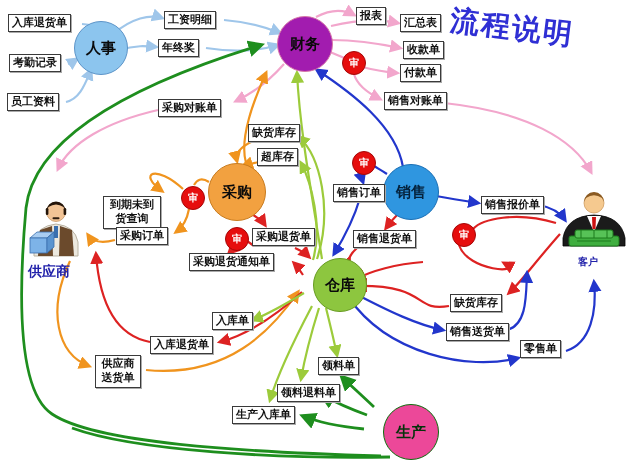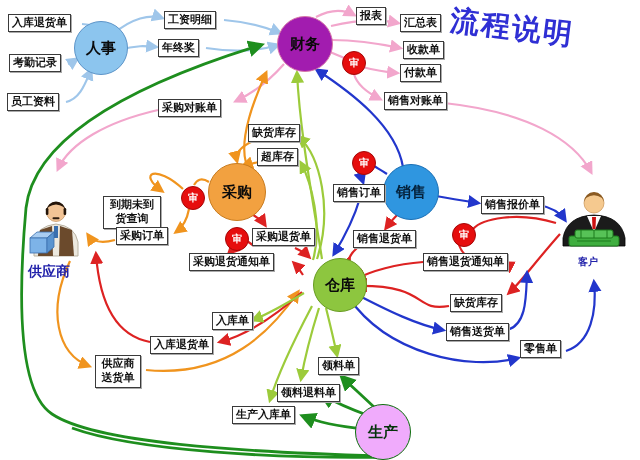--- a/index.html
+++ b/index.html
@@ -10,21 +10,21 @@
        box-shadow:1px 1px 0 #aaa;padding:1px 3px;font-size:11px;font-weight:bold;
        color:#111;white-space:nowrap;line-height:1.3;}
   .doc.wrap{white-space:normal;text-align:center;}
   .node{position:absolute;z-index:3;border-radius:50%;display:flex;align-items:center;
         justify-content:center;font-weight:bold;font-size:15px;color:#0a0a0a;}
   .node-hr{left:74px;top:21px;width:52px;height:52px;background:#8CC5EE;border:1.5px solid #5c94c8;text-align:center;}
   .node-finance{left:277px;top:16px;width:54px;height:54px;background:#a21caf;border:1.5px solid #d678a8;}
   .node-purchase{left:208px;top:163px;width:56px;height:56px;background:#F2A140;border:1.5px solid #c87b1e;}
   .node-sales{left:383px;top:164px;width:54px;height:54px;background:#2F96E0;border:1.5px solid #1a6fb5;color:#05233d;}
   .node-warehouse{left:301px;top:258px;width:52px;height:52px;background:#8DC63F;border:1.5px solid #679b21;margin-left:12px;}
-  .node-production{left:355px;top:404px;width:54px;height:54px;background:#f0abfc;border:1.5px solid #0c6e0c;color:#04330a;}
+  .node-production{left:383px;top:404px;width:54px;height:54px;background:#ec4899;border:1.5px solid #0c6e0c;color:#04330a;}
   .audit{position:absolute;z-index:4;width:22px;height:22px;border-radius:50%;
          background:#E60D0D;border:1px solid #a50707;color:#fff;font-size:10px;font-weight:bold;
          display:flex;align-items:center;justify-content:center;}
   .title{position:absolute;z-index:3;left:450px;top:8px;font-size:29px;font-weight:bold;
          color:#2F2FD4;transform:rotate(7deg);letter-spacing:2px;}
   .actor{position:absolute;z-index:3;}
   .actor-label{position:absolute;z-index:3;font-size:14px;font-weight:bold;color:#2222AA;}
 </style>
 </head>
 <body>
@@ -167,21 +167,20 @@
   <div class="doc" style="left:384px;top:92px">销售对账单</div>
   <div class="doc" style="left:248px;top:124px">缺货库存</div>
   <div class="doc" style="left:257px;top:148px">超库存</div>
   <div class="doc wrap" style="left:103px;top:196px;width:50px">到期未到货查询</div>
   <div class="doc" style="left:116px;top:227px">采购订单</div>
   <div class="doc" style="left:252px;top:228px">采购退货单</div>
   <div class="doc" style="left:189px;top:253px">采购退货通知单</div>
   <div class="doc" style="left:333px;top:184px">销售订单</div>
   <div class="doc" style="left:481px;top:196px">销售报价单</div>
   <div class="doc" style="left:353px;top:230px">销售退货单</div>
-  <div class="doc" style="left:423px;top:253px">销售退货通知单</div>
   <div class="doc" style="left:450px;top:294px">缺货库存</div>
   <div class="doc" style="left:212px;top:312px">入库单</div>
   <div class="doc" style="left:150px;top:336px">入库退货单</div>
   <div class="doc" style="left:446px;top:323px">销售送货单</div>
   <div class="doc" style="left:520px;top:340px">零售单</div>
   <div class="doc wrap" style="left:95px;top:355px;width:38px">供应商送货单</div>
   <div class="doc" style="left:318px;top:357px">领料单</div>
   <div class="doc" style="left:277px;top:384px">领料退料单</div>
   <div class="doc" style="left:232px;top:406px">生产入库单</div>
 

